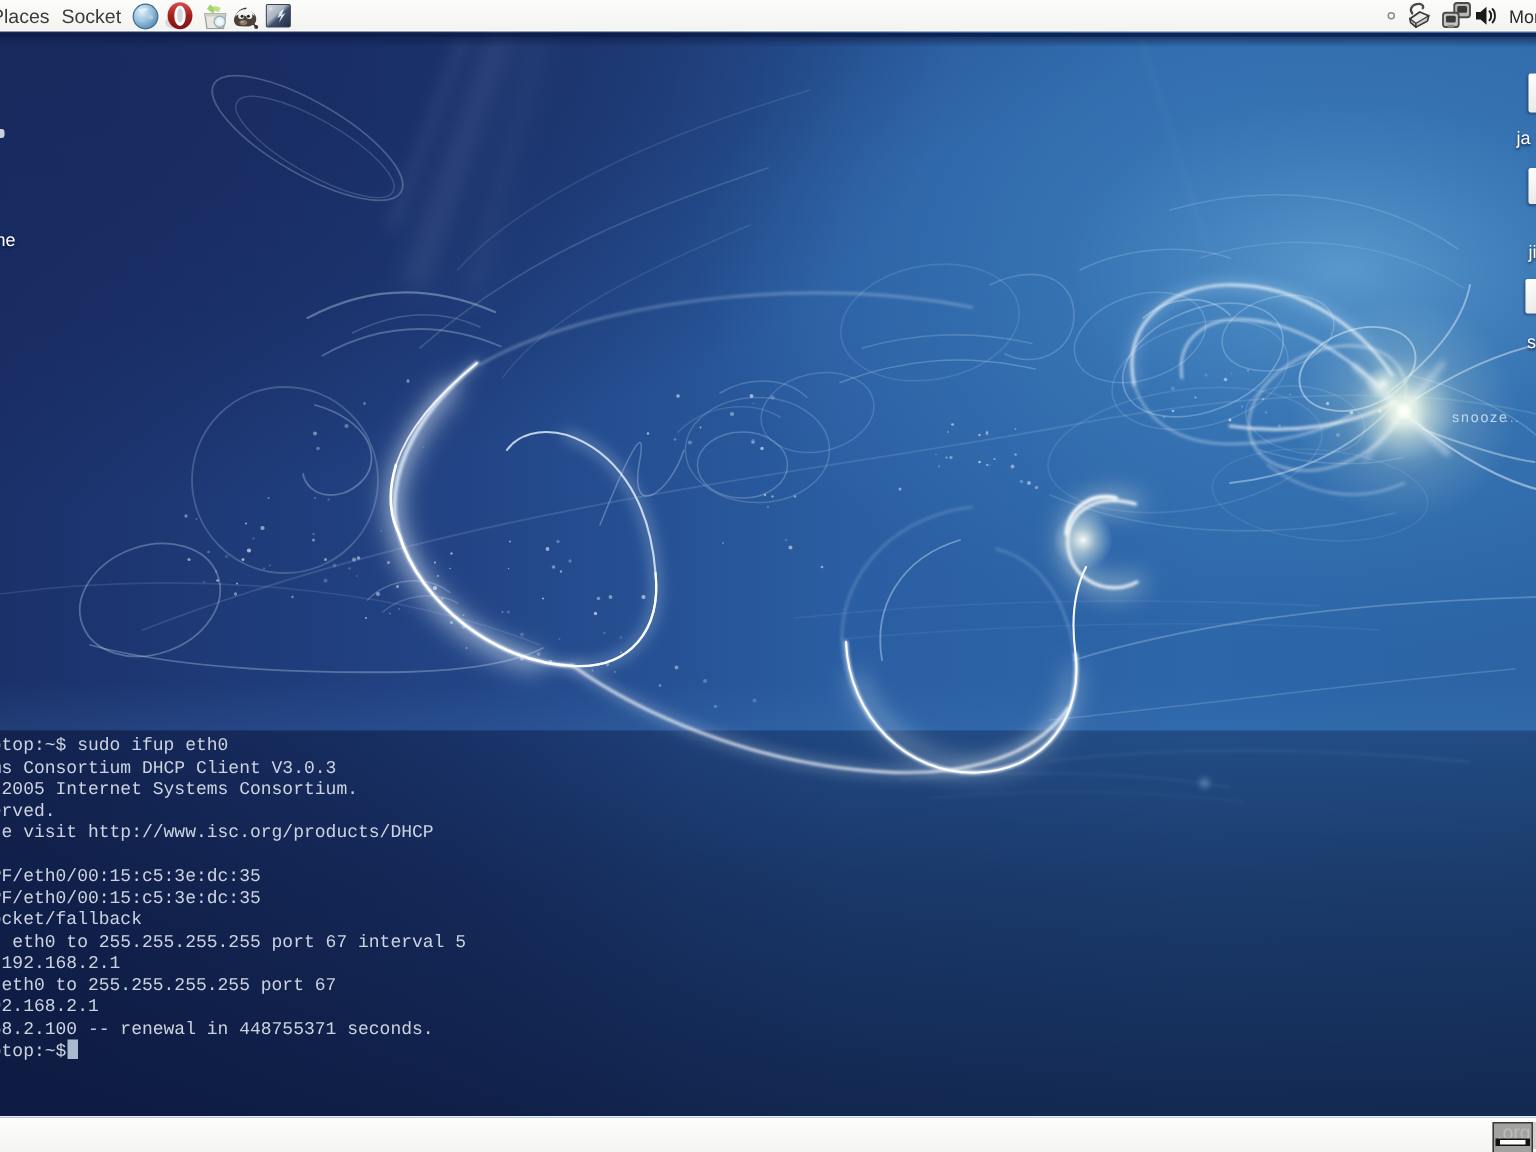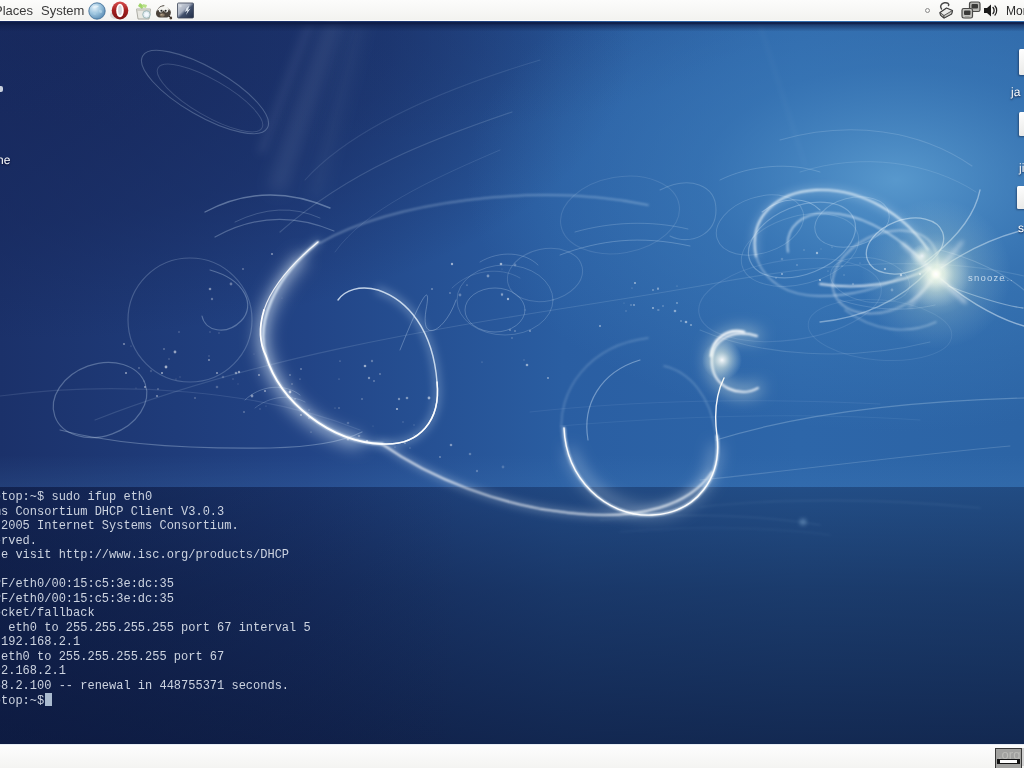--- a/index.html
+++ b/index.html
@@ -385,21 +385,21 @@
 <div class="dsk" style="left:1018.5px;top:112px;width:10px;height:24px"></div>
 <div class="dsk" style="left:1017px;top:186px;width:11px;height:23px"></div>
 <div class="dlbl" style="left:1011px;top:84.5px">ja</div>
 <div class="dlbl" style="left:1019px;top:161px">ji</div>
 <div class="dlbl" style="left:1017.5px;top:221px">s</div>
 <div style="position:absolute;left:0;top:85.5px;width:2.5px;height:6px;background:#e9edf3;border-radius:0 2px 2px 0;opacity:0.85"></div>
 <div class="dlbl" style="left:-3px;top:153px">ne</div>
 
 <div id="toppanel">
   <span class="menu" style="left:-6px">Places</span>
-  <span class="menu" style="left:41px">System</span>
+  <span class="menu" style="left:41px">Socket</span>
 </div>
 <svg class="pic" style="left:88px;top:2px" width="18" height="18" viewBox="0 0 18 18">
 <defs>
         <radialGradient id="gl" cx="0.35" cy="0.3" r="0.75">
           <stop offset="0" stop-color="#e2f1fa"></stop>
           <stop offset="0.5" stop-color="#9cc4de"></stop>
           <stop offset="1" stop-color="#5a8cb4"></stop>
         </radialGradient>
       </defs>
 <circle cx="9" cy="9" r="8.2" fill="url(#gl)" stroke="#3a6a94" stroke-width="0.8"></circle>

